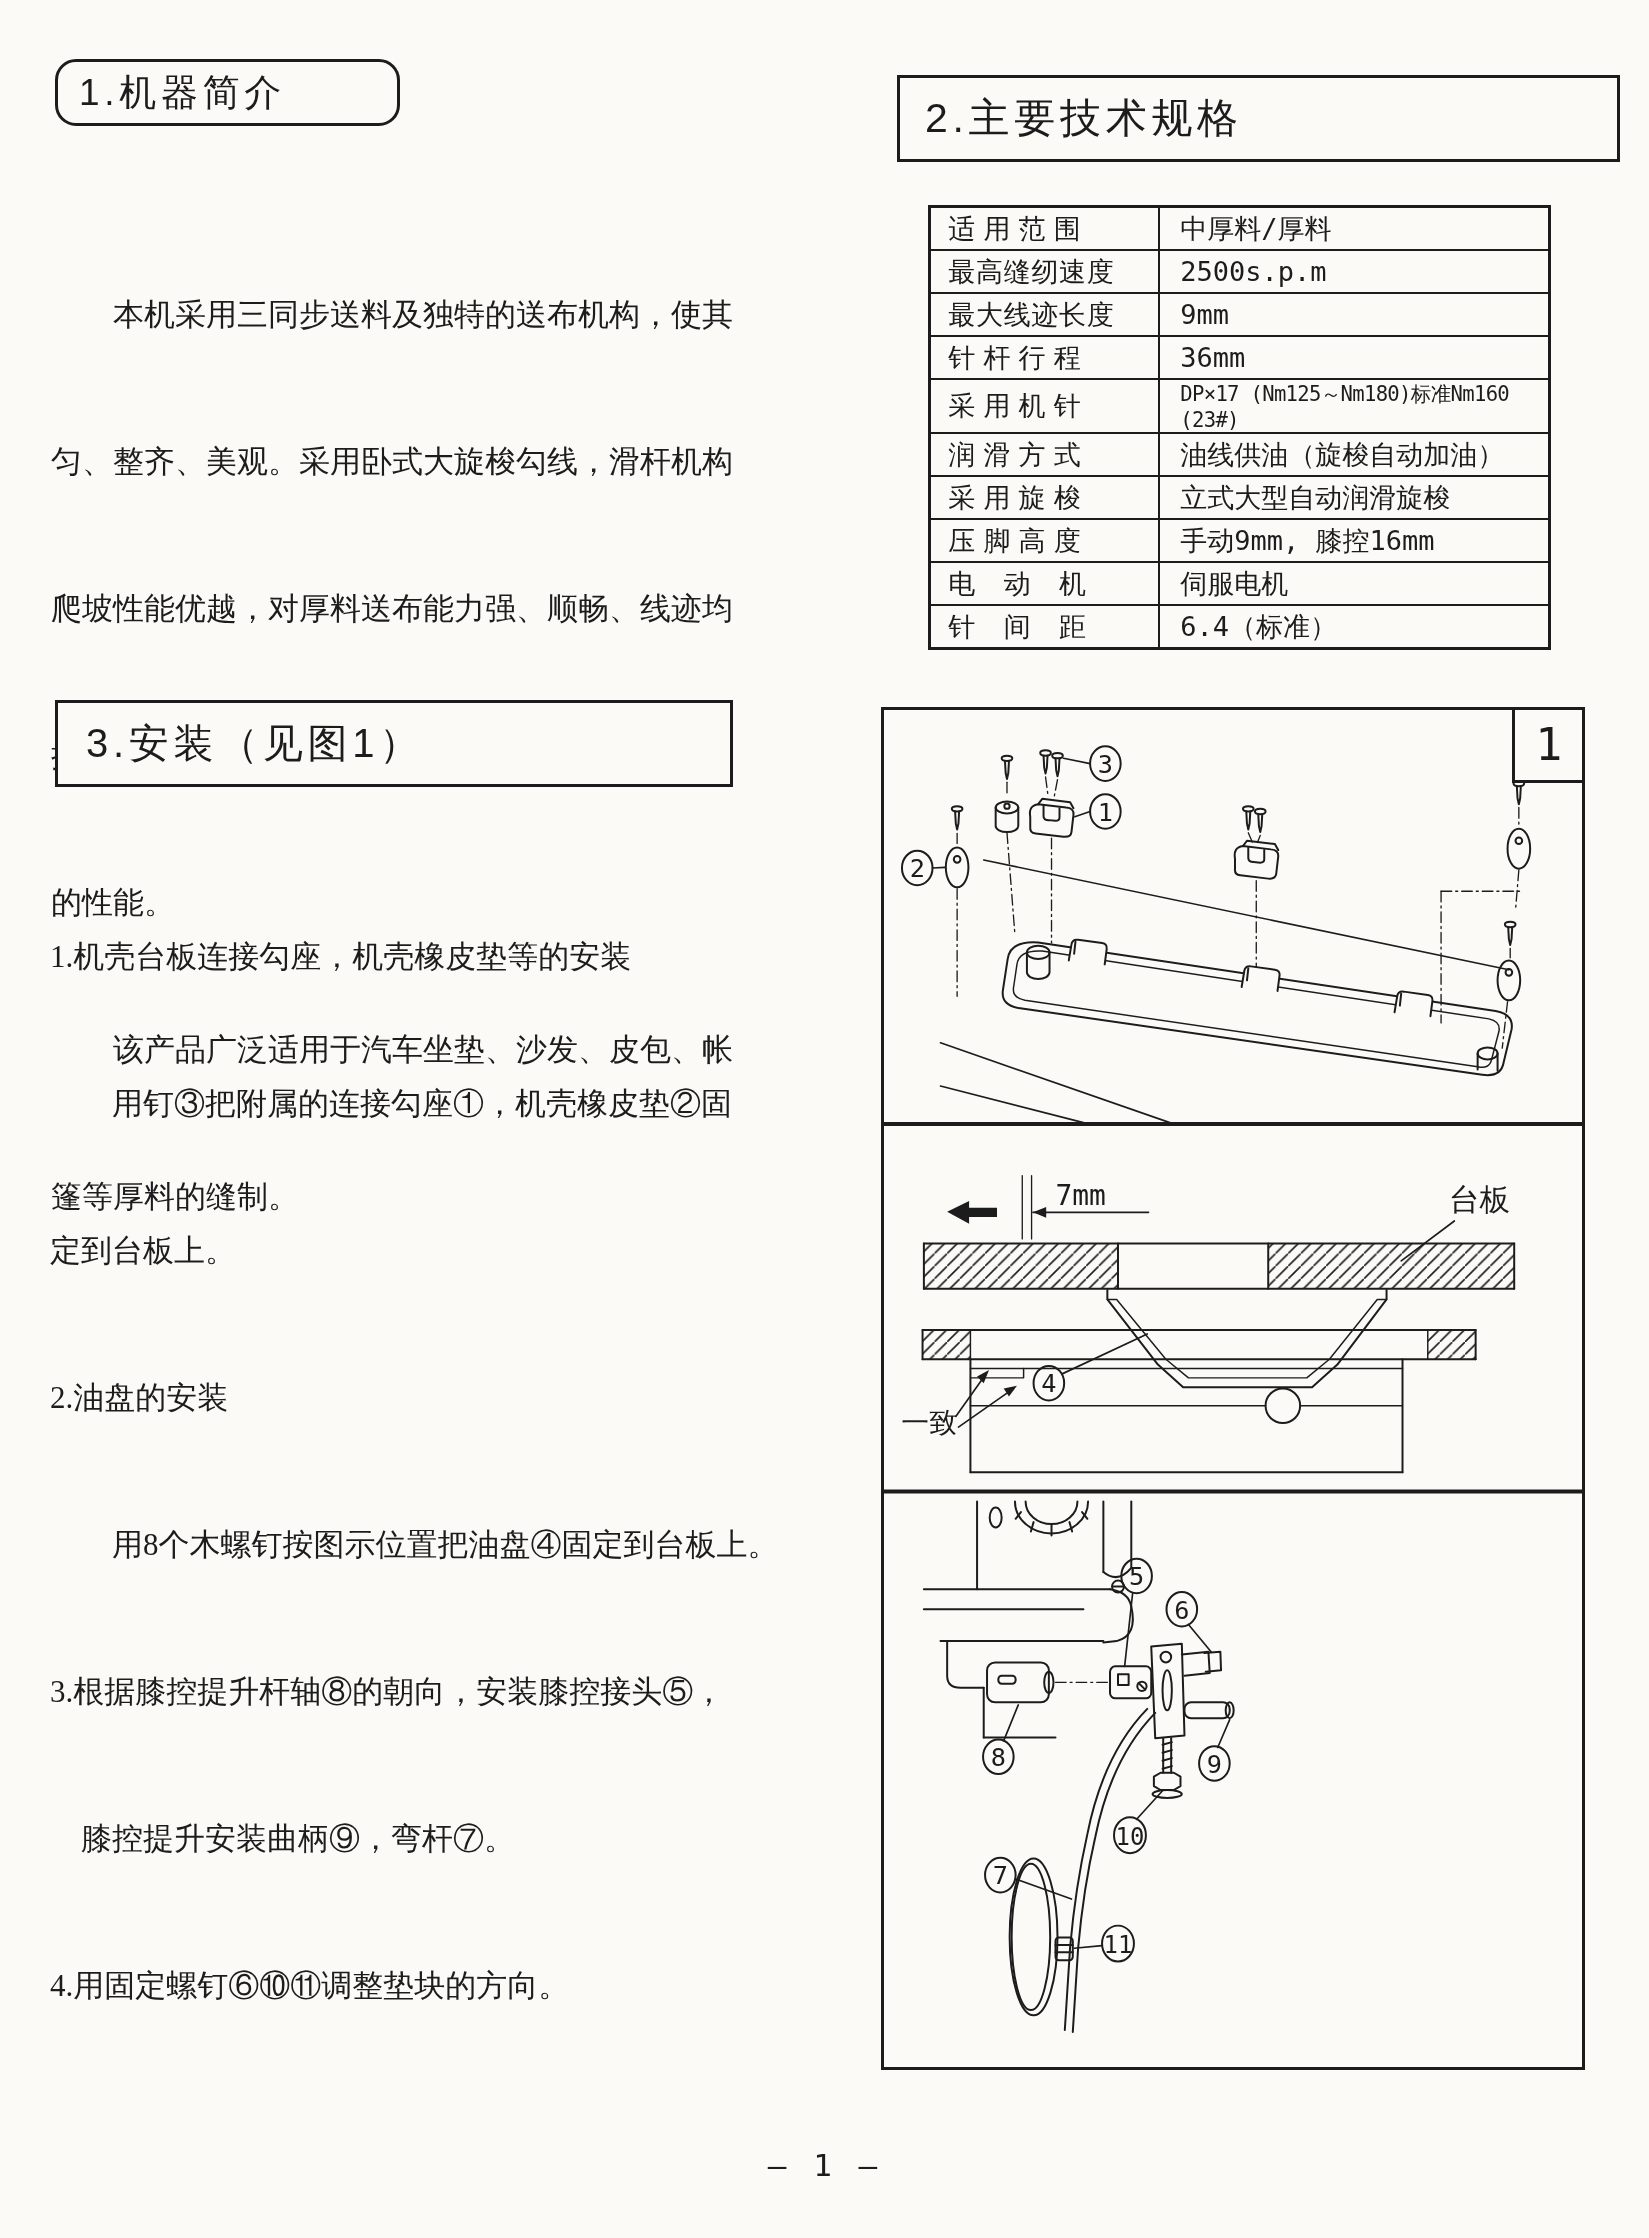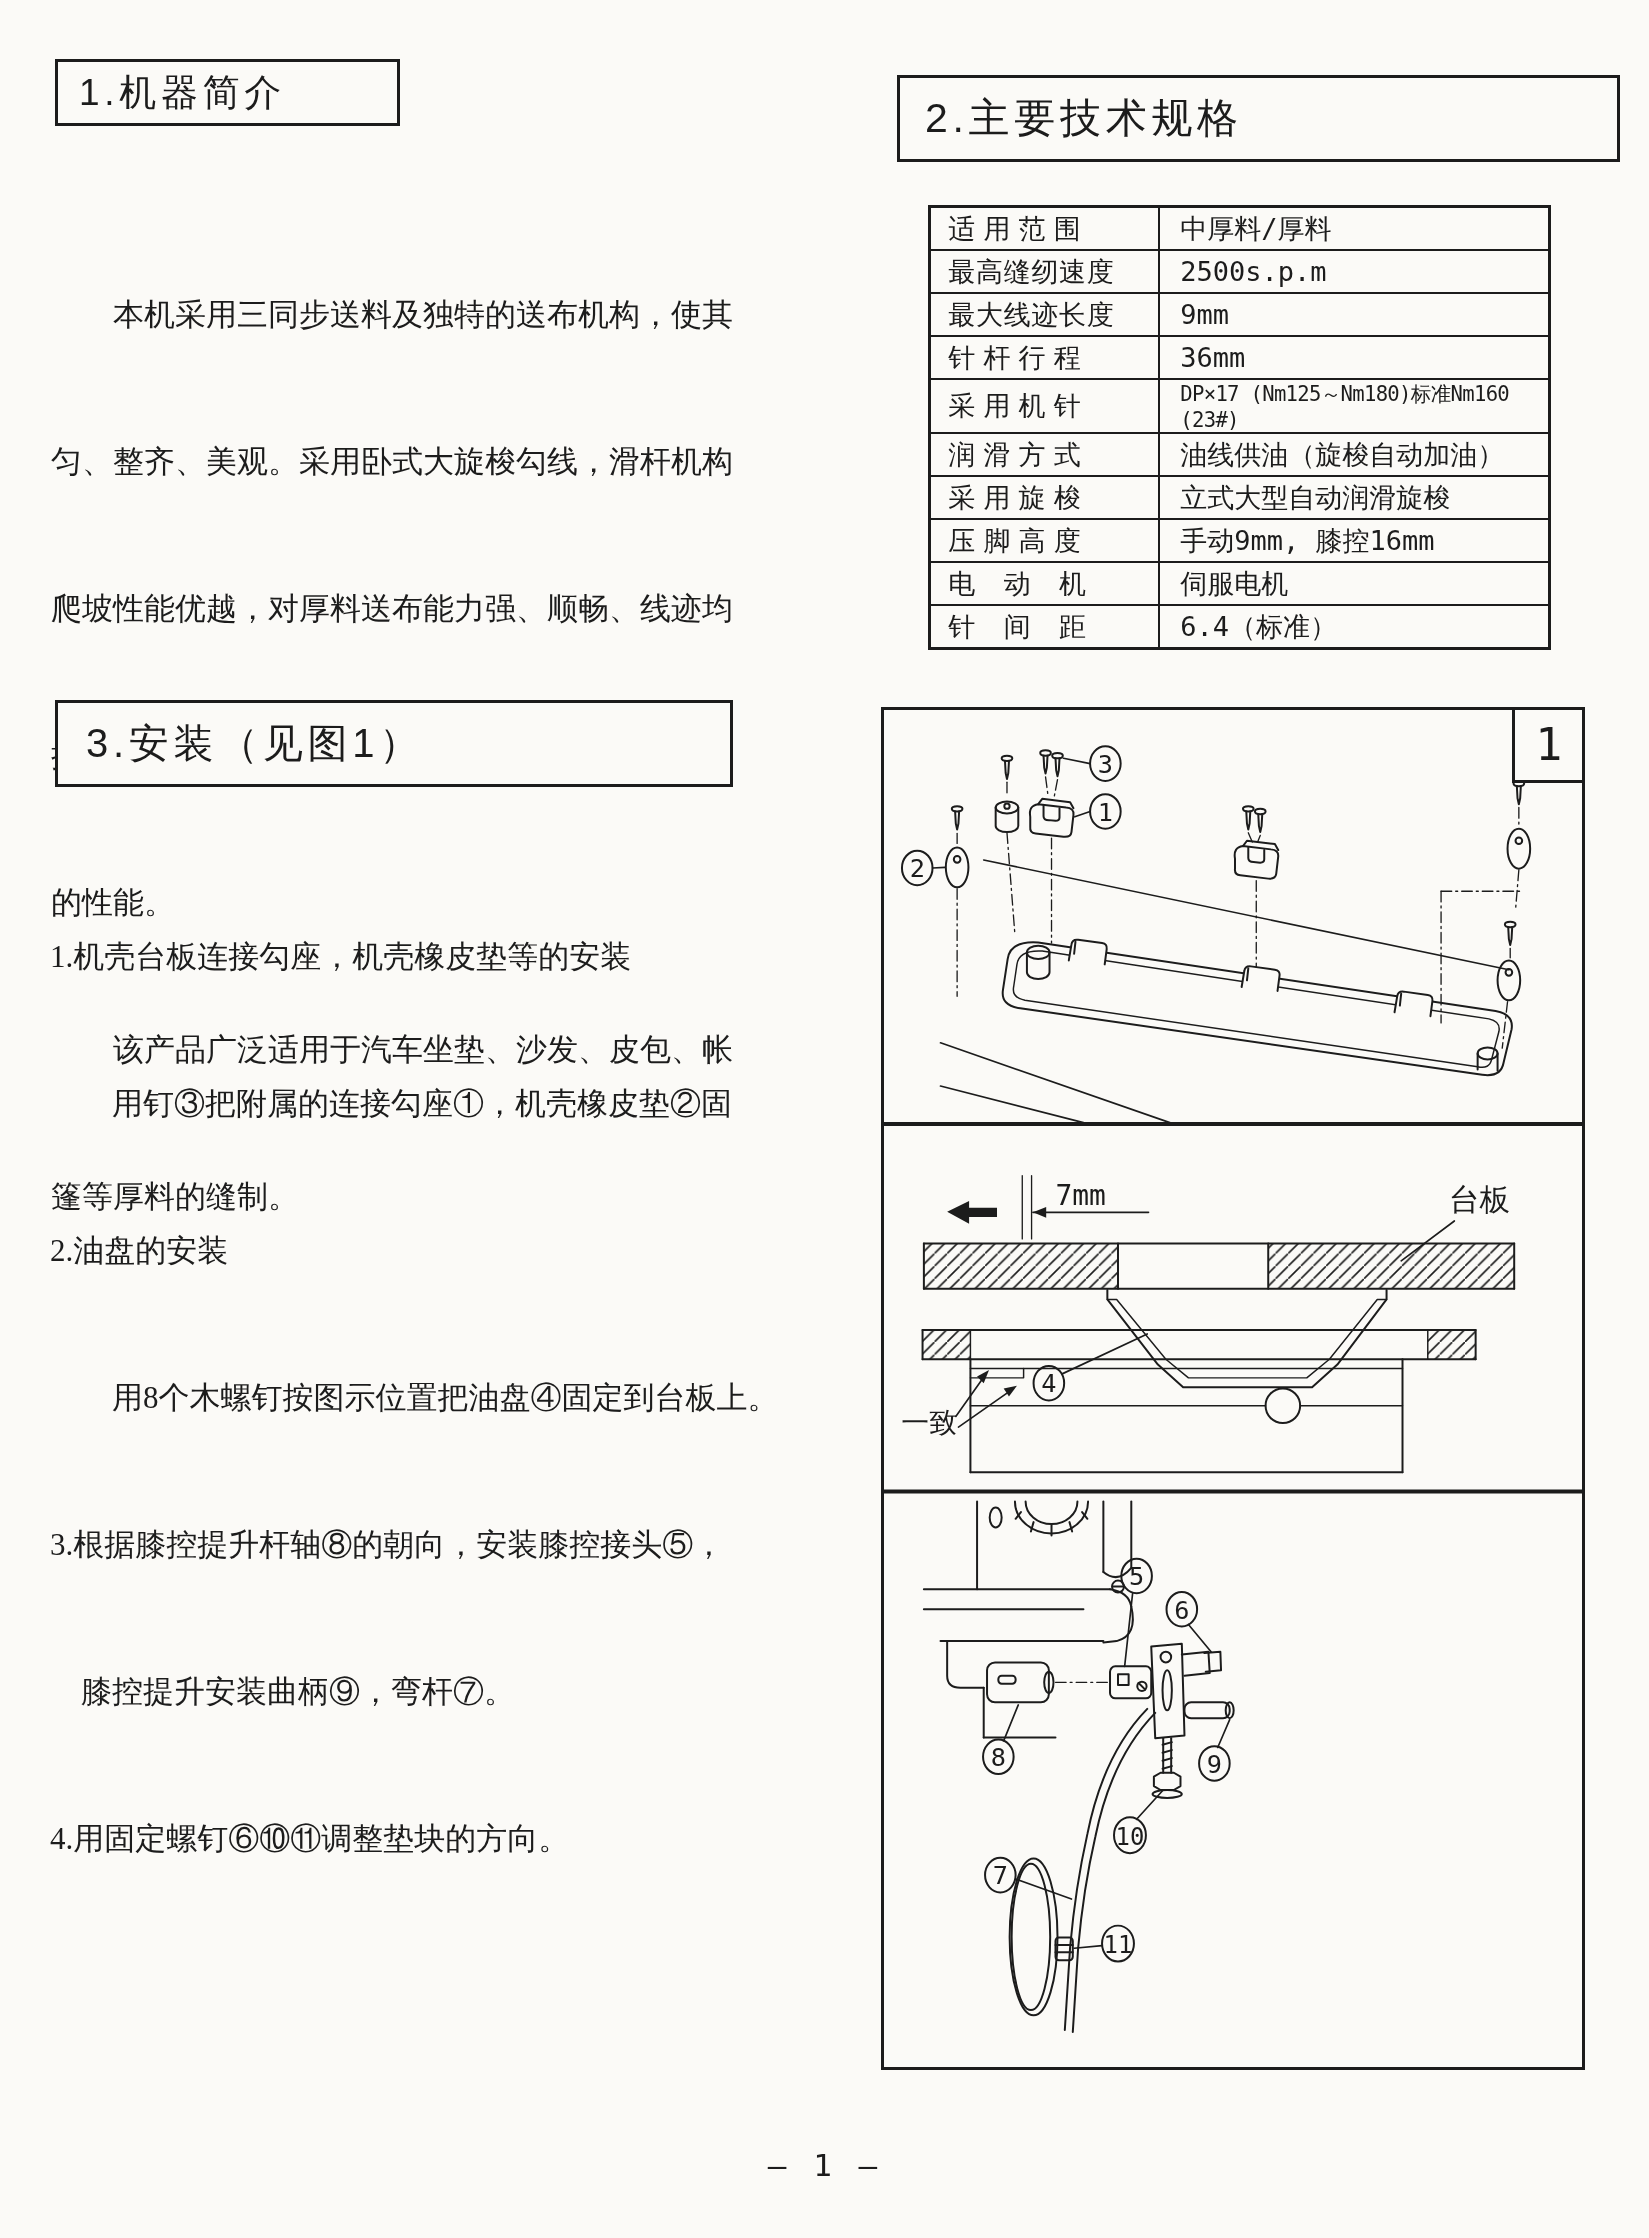--- a/index.html
+++ b/index.html
@@ -5,21 +5,21 @@
   html,body{margin:0;padding:0;background:#e8e6e2;}
   .page{
     position:relative;width:1649px;height:2239px;background:#fbfaf7;
     font-family:"Liberation Serif","DejaVu Serif",serif;color:#1c1c1c;overflow:hidden;
   }
   .box-heading{
     position:absolute;border:3.3px solid #1c1c1c;background:#fbfaf7;
     font-family:"Liberation Sans","DejaVu Sans",sans-serif;font-weight:500;
     display:flex;align-items:center;letter-spacing:4.7px;
   }
-  .h1{left:55px;top:59px;width:318px;height:61px;font-size:37px;padding-left:21px;}
+  .h1{left:55px;top:59px;width:318px;height:61px;font-size:37px;padding-left:21px;border-radius:21px;}
   .h2{left:897px;top:75px;width:692px;height:81px;font-size:41px;padding-left:25px;}
   .h3{left:55px;top:700px;width:644px;height:81px;font-size:40px;padding-left:28px;}
   .textcol{position:absolute;font-size:31px;line-height:49px;white-space:pre;}
   .intro{left:51px;top:192px;width:772px;}
   .install{left:50px;top:834px;width:798px;}
   .spec-table{
     position:absolute;left:928px;top:205px;width:623px;height:415px;
     border-collapse:collapse;table-layout:fixed;font-size:27px;
   }
   .spec-table td{border:2px solid #1c1c1c;height:41px;padding:0;vertical-align:middle;margin-top:44px;}
@@ -115,20 +115,21 @@
     <div class="n2">16、19、25.4</div>
   </div>
 
   <div class="box-heading h3">
     <span>3.安装（见图1）</span>
   </div>
 
   <div class="textcol install">
     <div>1.机壳台板连接勾座，机壳橡皮垫等的安装</div>
     <div>　　用钉③把附属的连接勾座①，机壳橡皮垫②固</div>
+    <div>定到台板上。</div>
     <div>2.油盘的安装</div>
     <div>　　用8个木螺钉按图示位置把油盘④固定到台板上。</div>
     <div>3.根据膝控提升杆轴⑧的朝向，安装膝控接头⑤，</div>
     <div>　膝控提升安装曲柄⑨，弯杆⑦。</div>
     <div>4.用固定螺钉⑥⑩⑪调整垫块的方向。</div>
   </div>
 
   <div class="figure">
     <div class="fig-no">
       <span>1</span>

